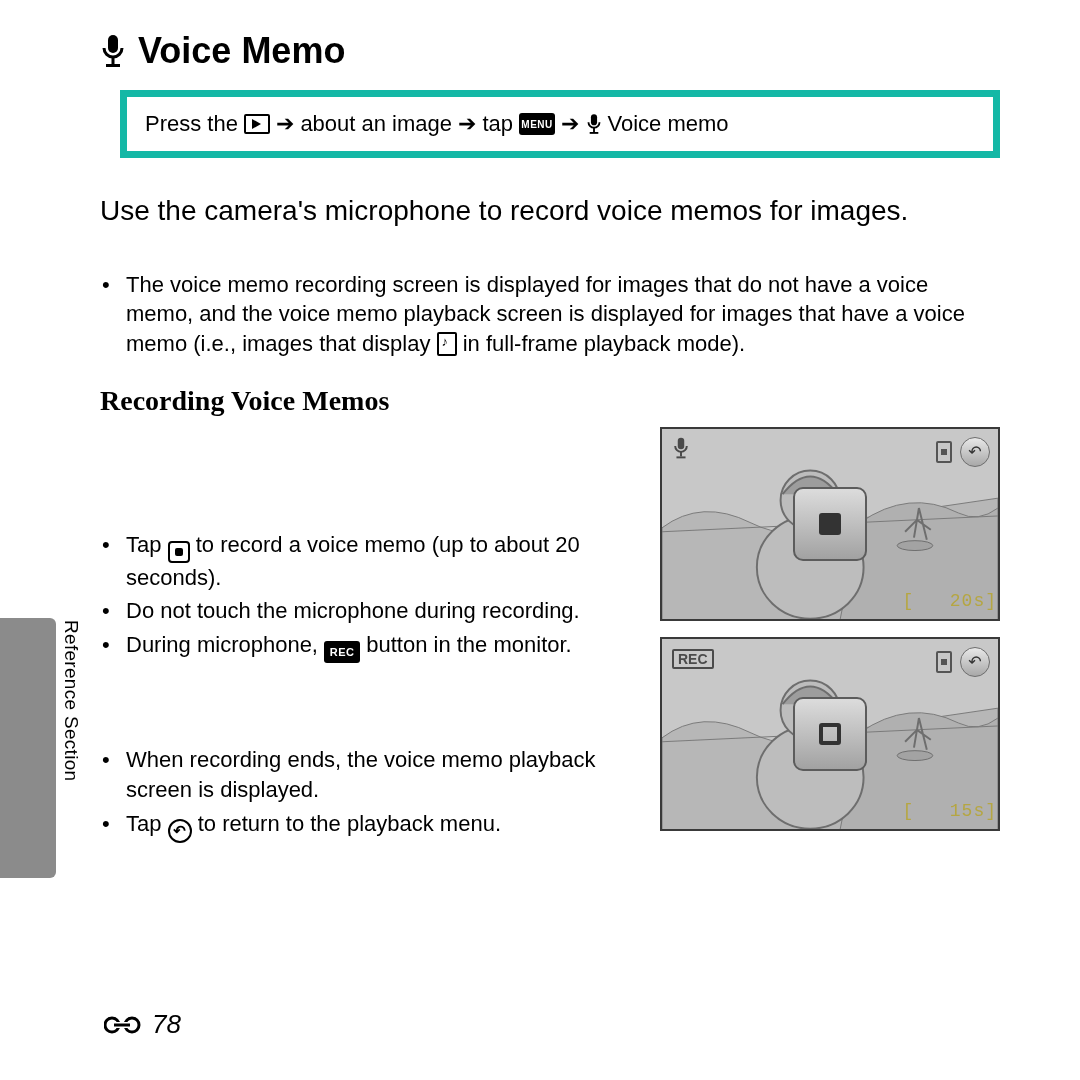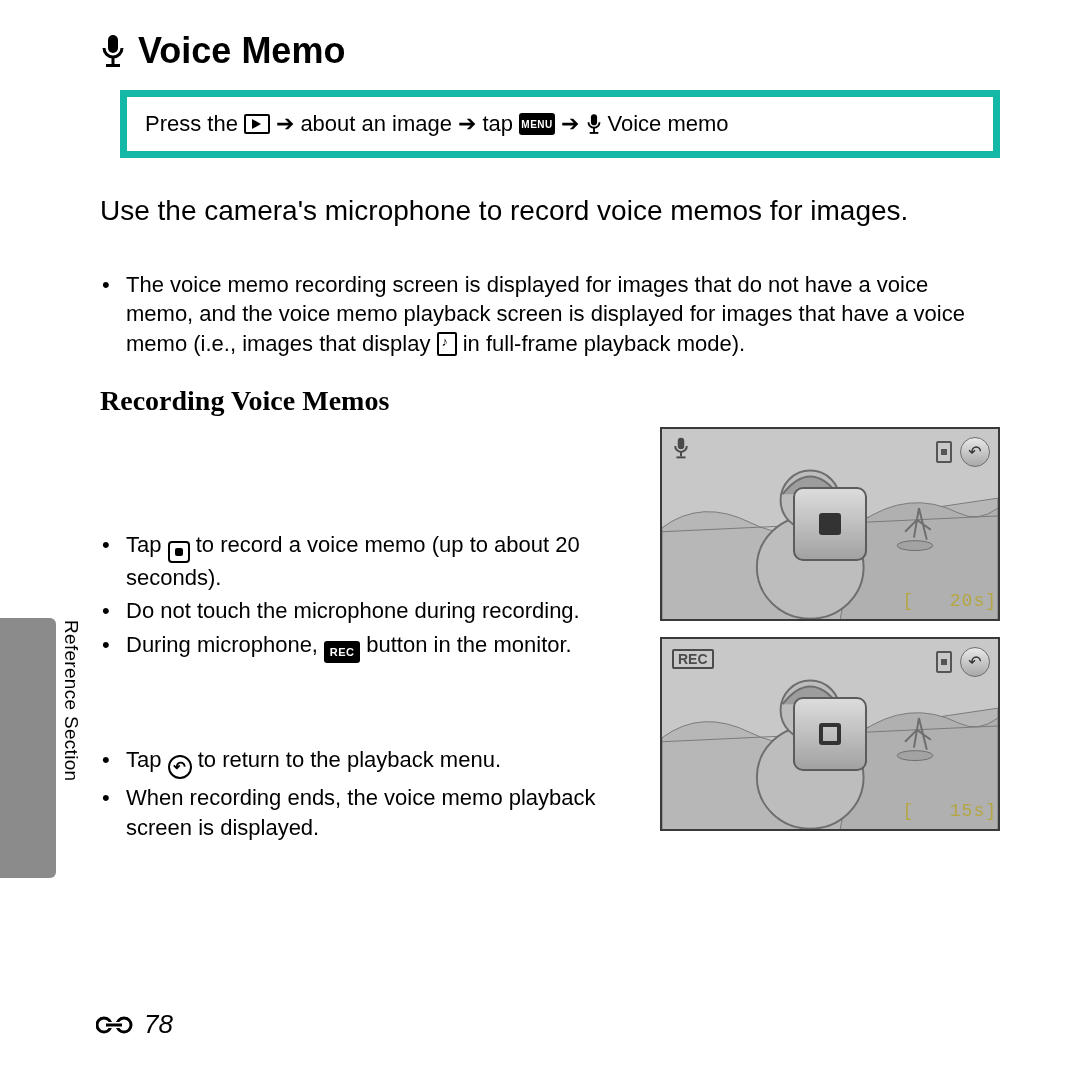--- a/index.html
+++ b/index.html
@@ -42,21 +42,21 @@
   .scTR { position:absolute; right:8px; top:8px; display:flex; align-items:center; gap:8px; }
   .back3d { width:30px; height:30px; border-radius:50%; background:linear-gradient(#e8e8e8,#a8a8a8); border:1px solid #6e6e6e; display:flex; align-items:center; justify-content:center; font-size:16px; color:#333; }
   .tabRow { width:16px; height:22px; border:2px solid #555; border-radius:2px; display:flex; align-items:center; justify-content:center; }
   .tabRow::after{content:"";width:6px;height:6px;background:#555;}
   .scTime { position:absolute; right:1px; bottom:8px; color:#b5a642; font-family: "Courier New", monospace; font-size:18px; letter-spacing:1px; }
   .scTime .br { color:#b5a642; }
   .centerBtn { position:absolute; left:50%; top:50%; width:74px; height:74px; transform:translate(-50%,-50%); border-radius:10px; background:linear-gradient(#dcdcdc,#a2a2a2); border:2px solid #5c5c5c; display:flex; align-items:center; justify-content:center; }
   .centerBtn .inner { width:22px; height:22px; background:#333; border-radius:3px; }
   .centerBtnSm .inner { width:22px; height:22px; border:4px solid #333; background:transparent; }
 
-  .pagefoot { position:absolute; left:96px; bottom:40px; display:flex; align-items:center; gap:8px; font-size:26px; font-style:italic; }
+  .pagefoot { position:absolute; left:104px; bottom:40px; display:flex; align-items:center; gap:8px; font-size:26px; font-style:italic; }
   .pagefoot svg { width:40px; height:24px; }
 </style>
 </head>
 <body>
 
 <div class="page">
 
   <div class="sidetab"></div>
   <div class="sidetext">Reference Section</div>
 
@@ -119,26 +119,26 @@
         <li>
           <span>During microphone,</span>
           <span class="recChip">REC</span>
           <span>button in the monitor.</span>
         </li>
       </ul>
 
       <div class="gap"></div>
 
       <ul class="steps">
+        <li>When recording ends, the voice memo playback screen is displayed.</li>
         <li>
           <span>Tap</span>
           <span class="backCircle">↶</span>
           <span>to return to the playback menu.</span>
         </li>
-        <li>When recording ends, the voice memo playback screen is displayed.</li>
       </ul>
     </div>
 
     <div class="colR">
       <div class="screen">
         <svg viewBox="0 0 340 194">
           <rect width="340" height="194" fill="#c8c8c8"></rect>
           <path d="M0 100 Q40 70 90 95 Q130 115 170 95 L340 70 L340 194 L0 194 Z" fill="#b7b7b7" stroke="#7a7a7a"></path>
           <path d="M200 95 Q250 60 300 85 Q320 95 340 80 L340 194 L180 194 Z" fill="#b0b0b0" stroke="#7a7a7a"></path>
           <path d="M0 104 L340 88" stroke="#7a7a7a" fill="none"></path>

